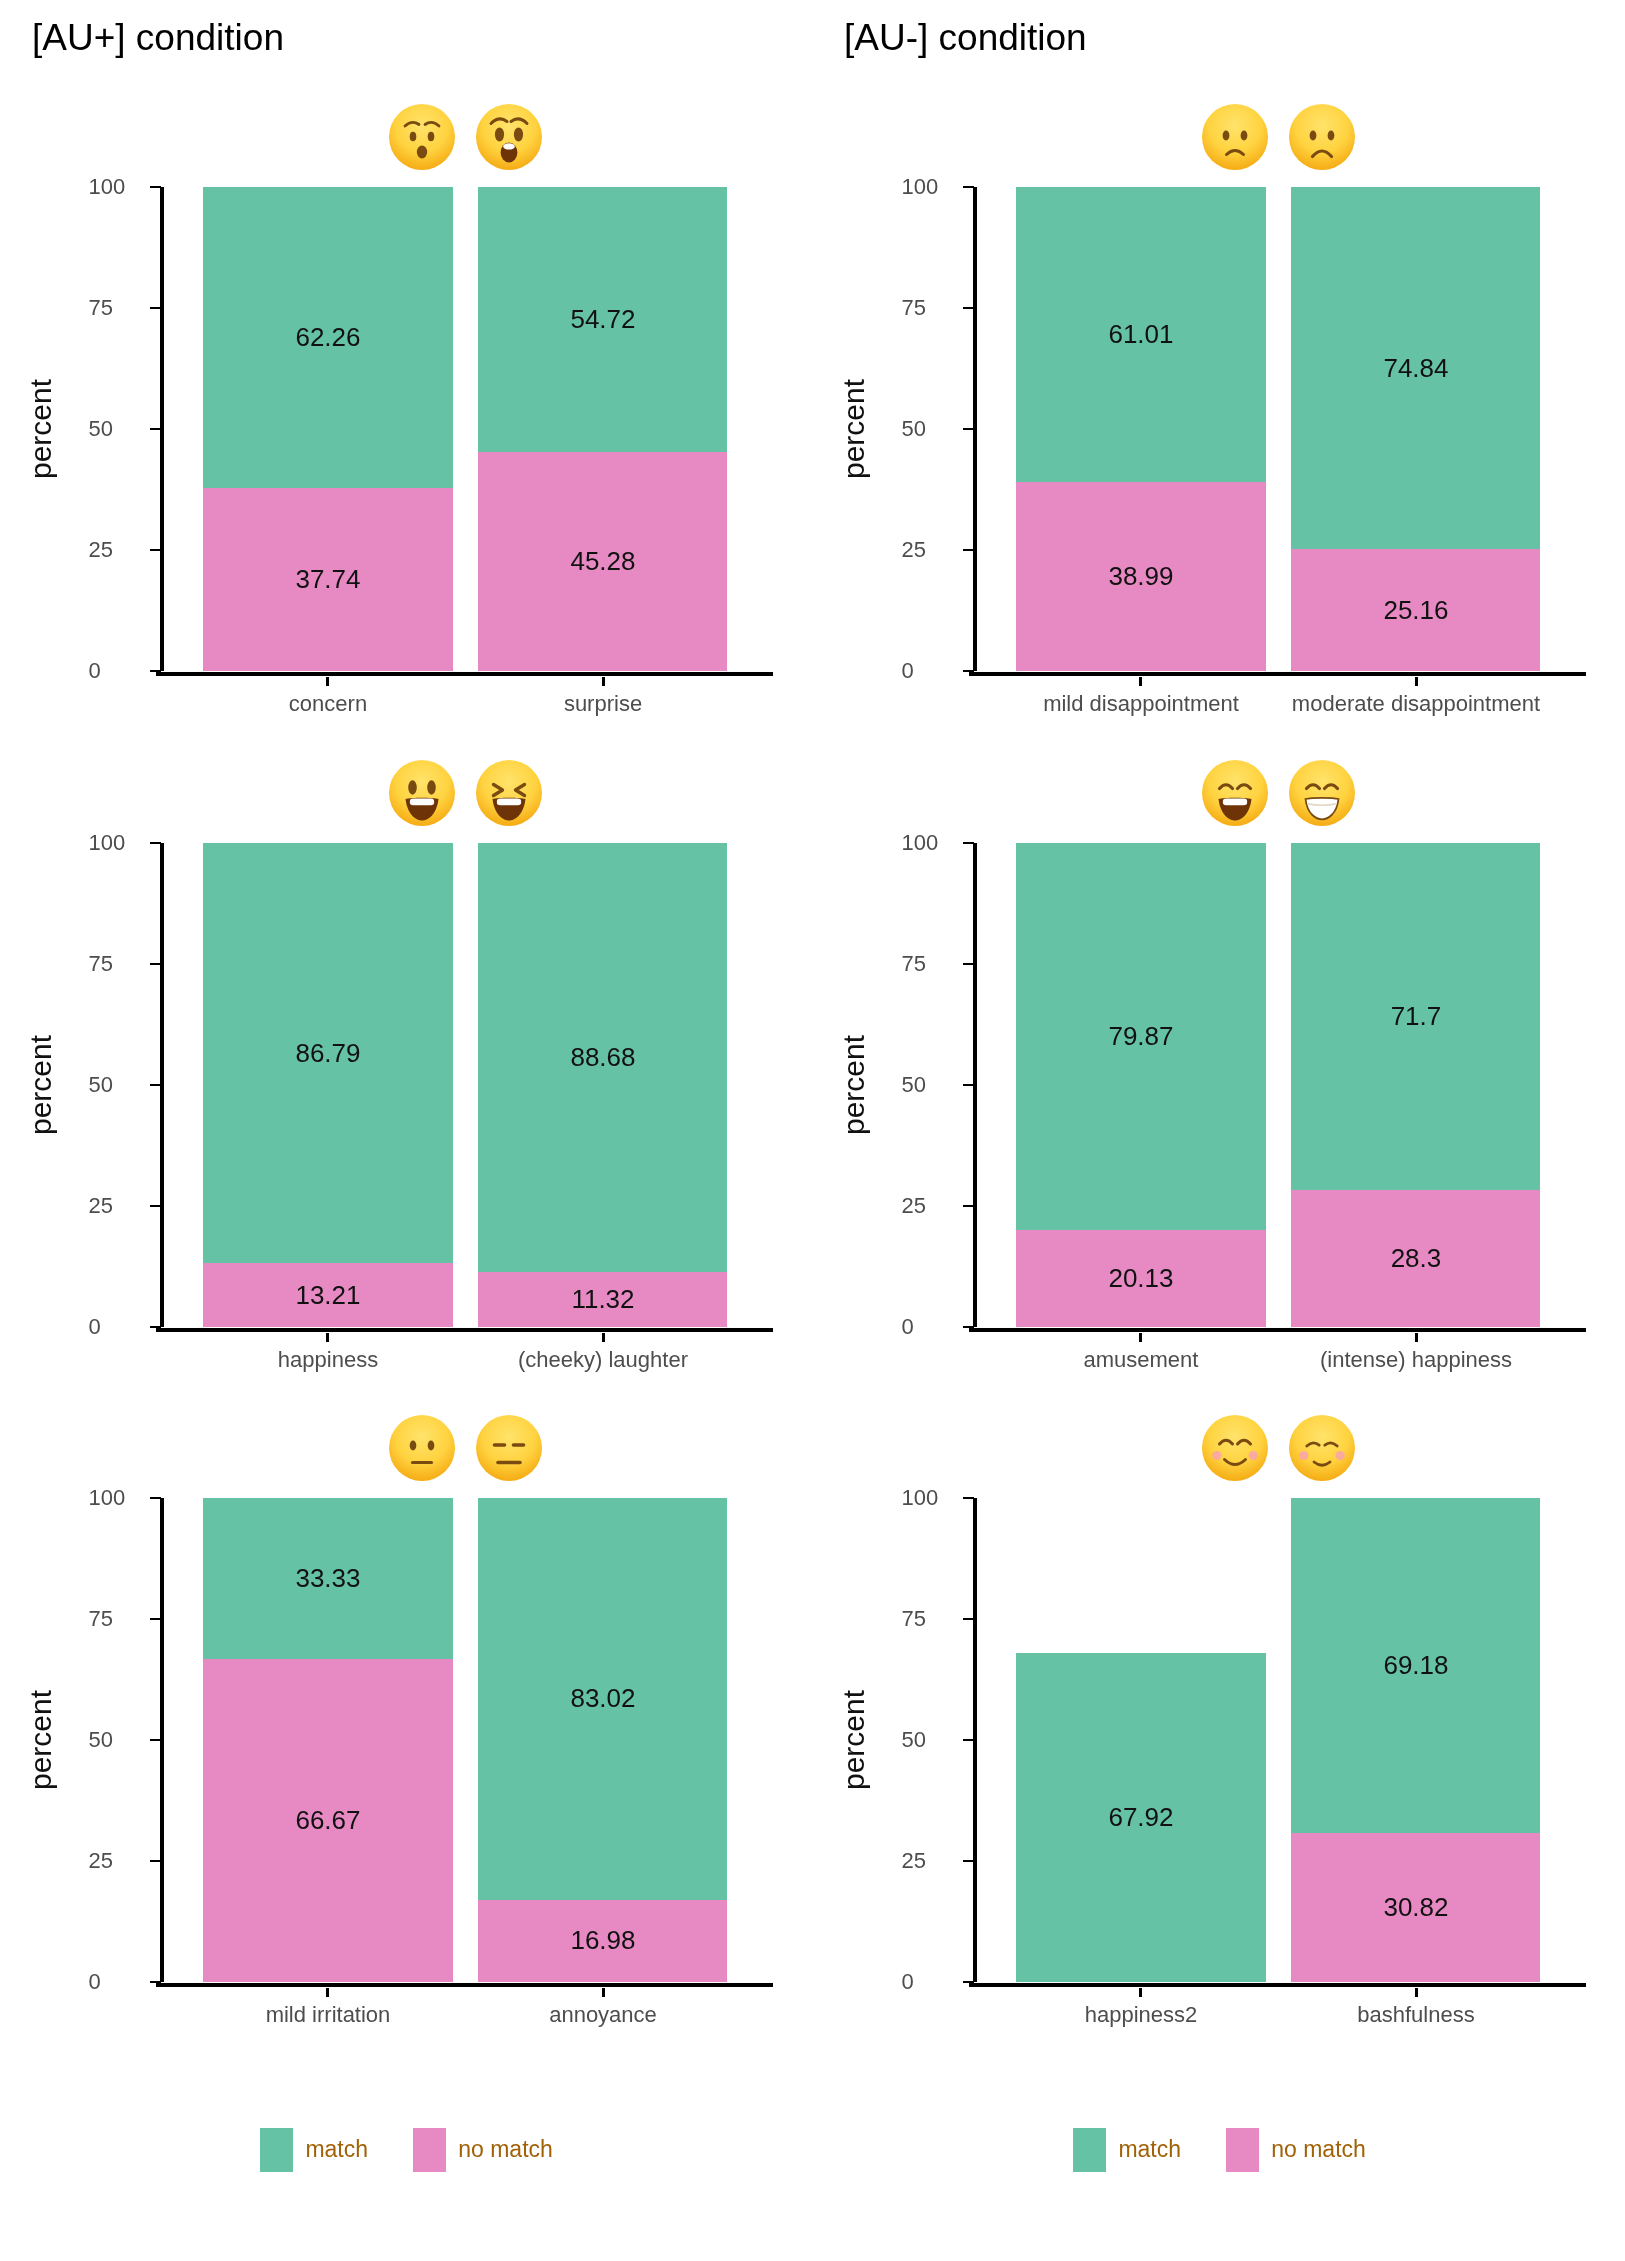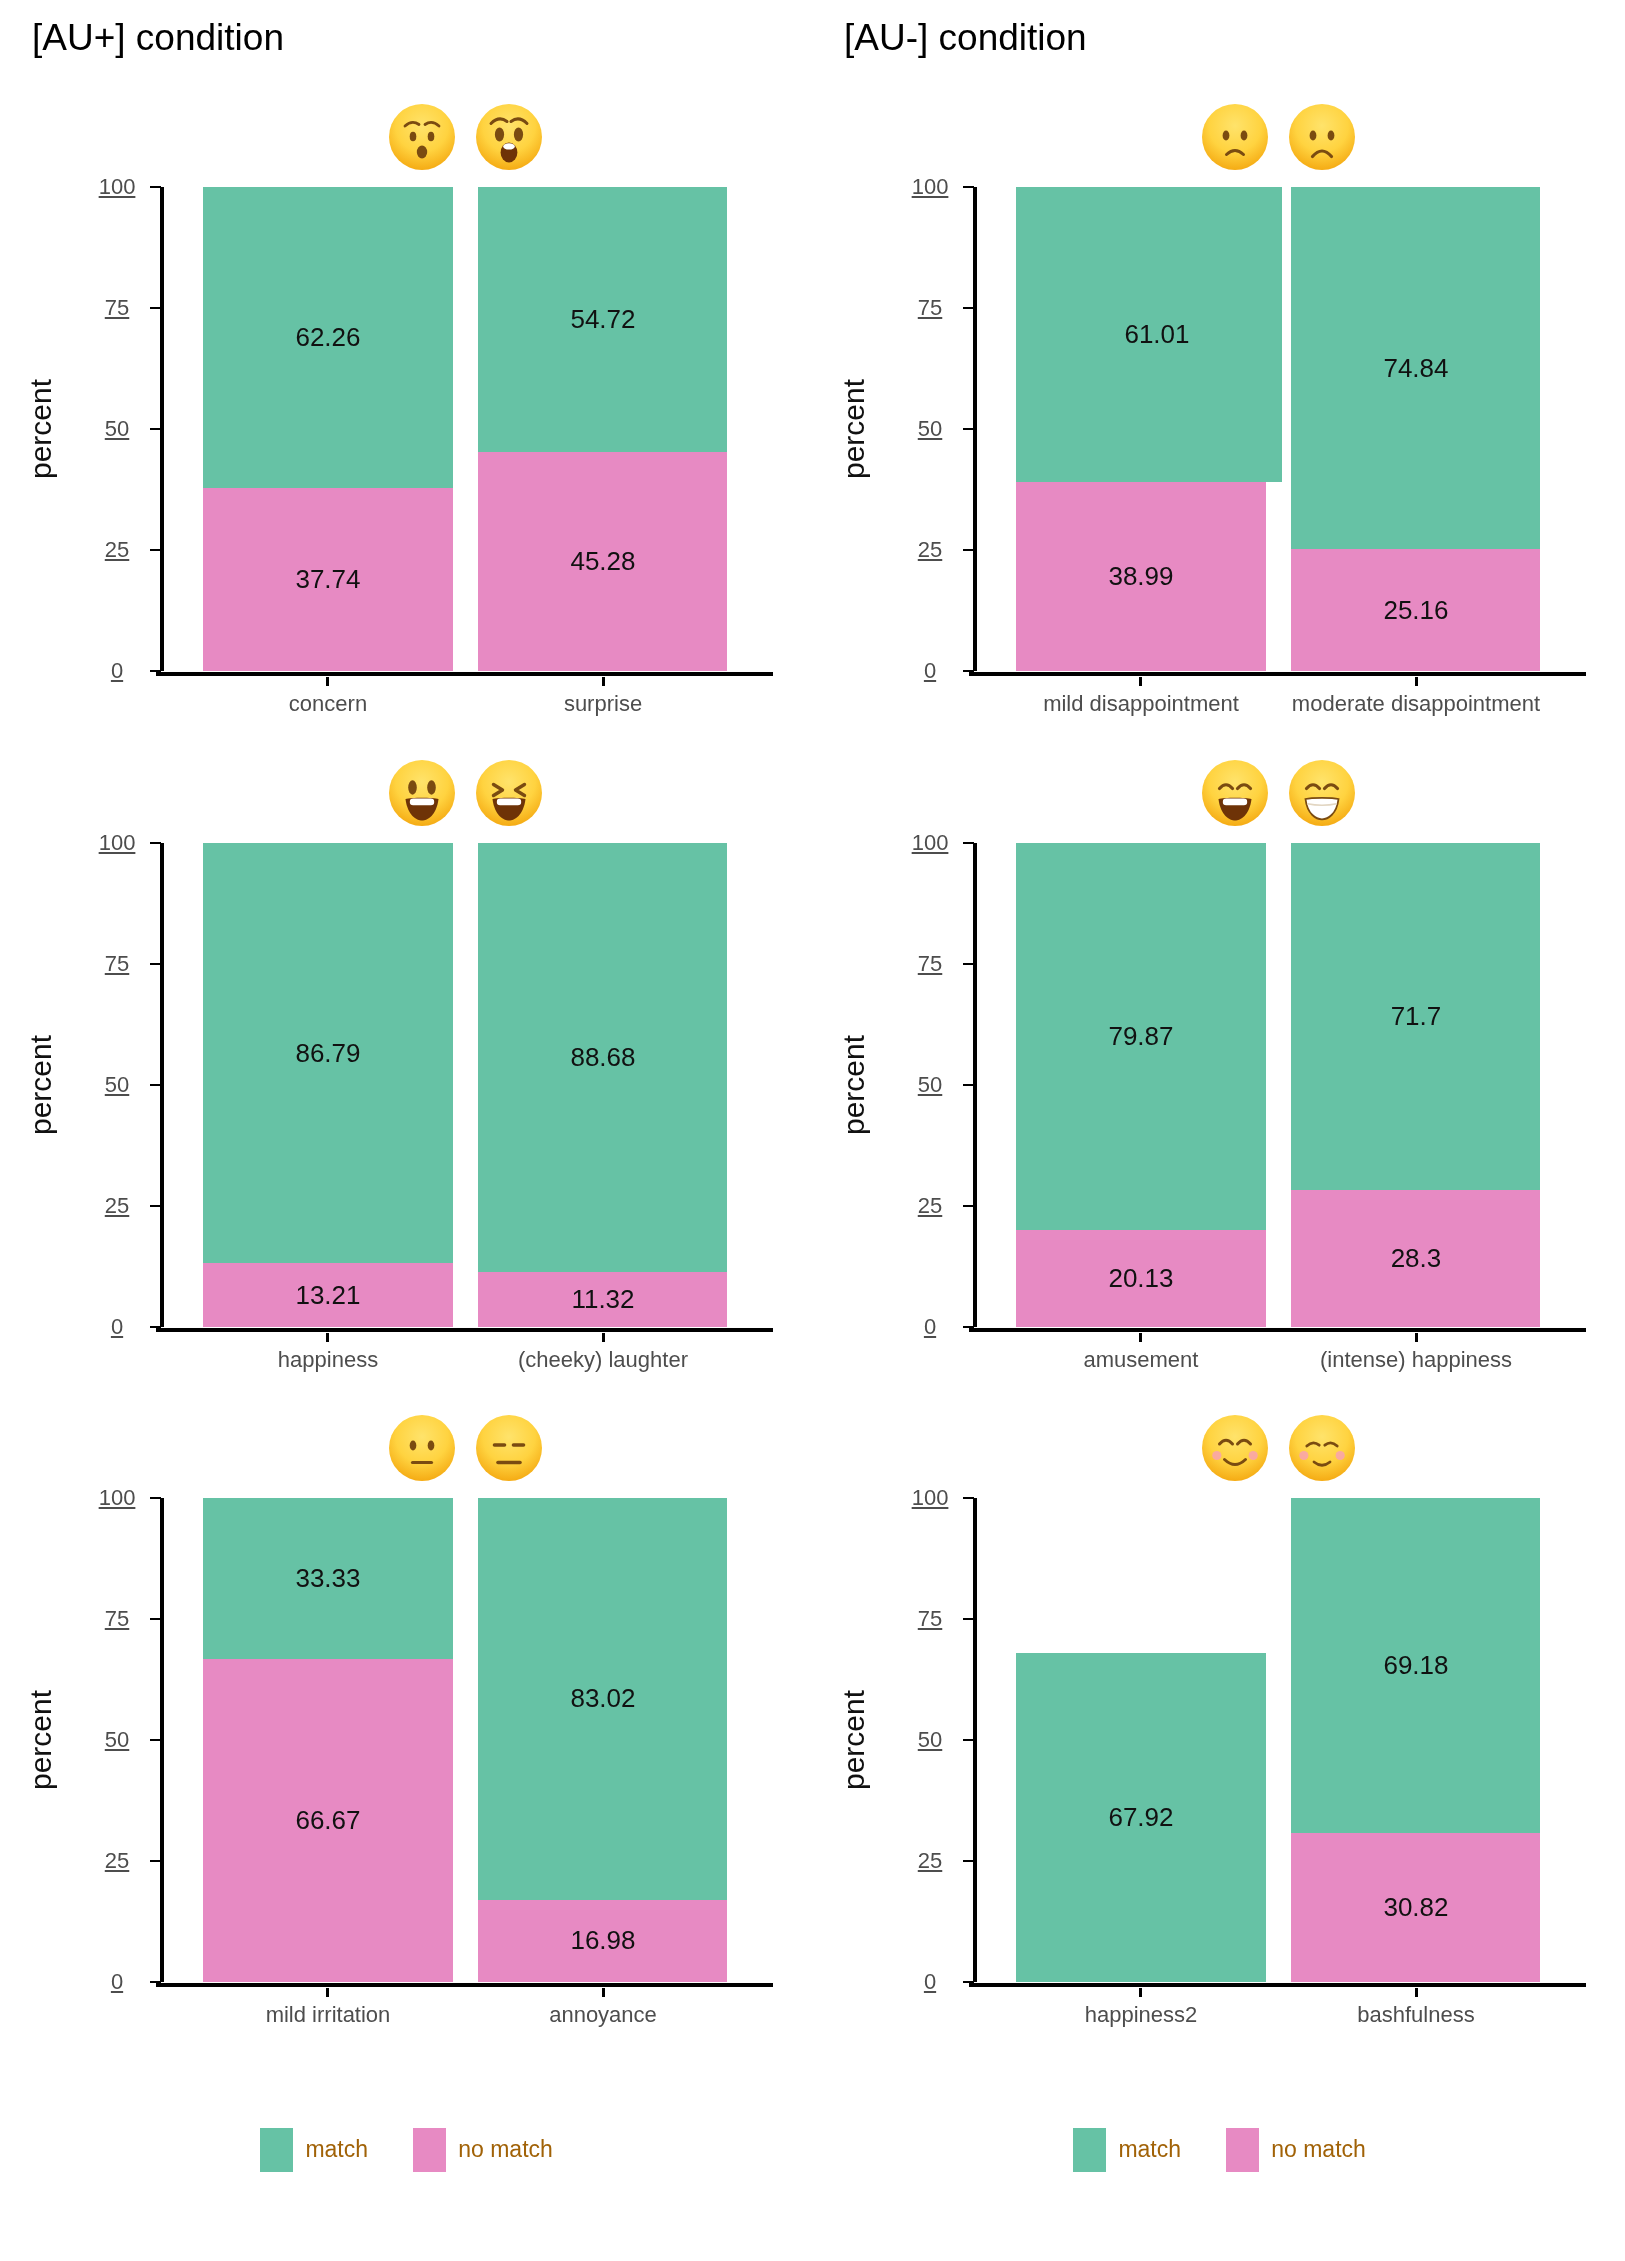--- a/index.html
+++ b/index.html
@@ -67,25 +67,24 @@
   .ytick {
     position: absolute;
     right: 0;
     transform: translateY(-50%);
     display: flex;
     align-items: center;
   }
   .ytick-label {
     display: inline-block;
     width: 57px;
-    text-align: center;
+    text-align: left;
     margin-right: 4.2px;
     font-size: 22px;
     color: var(--c-axis-text, #4d4d4d);
-    text-decoration: underline;
   }
   .ytick-mark {
     display: inline-block;
     width: 11.3px;
     height: 2.8px;
     background: var(--c-axis-line, #000);
   }
   .plot {
     position: absolute;
     left: 164px;
@@ -315,21 +314,21 @@
           <span class="ytick-label">25</span>
           <span class="ytick-mark"></span>
         </div>
       <div class="ytick" style="top:484px">
           <span class="ytick-label">0</span>
           <span class="ytick-mark"></span>
         </div>
     </div>
     <div class="plot">
       <div class="bar bar-a">
-        <div class="seg match" style="height: 61.01%; padding-left: 16px;">
+        <div class="seg match" style="height: 61.01%;">
             <span class="val">61.01</span>
           </div>
         <div class="seg nomatch" style="height: 38.99%; text-align: right;">
             <span class="val">38.99</span>
           </div>
       </div>
       <div class="bar bar-b">
         <div class="seg match" style="height: 74.84%;">
             <span class="val">74.84</span>
           </div>

